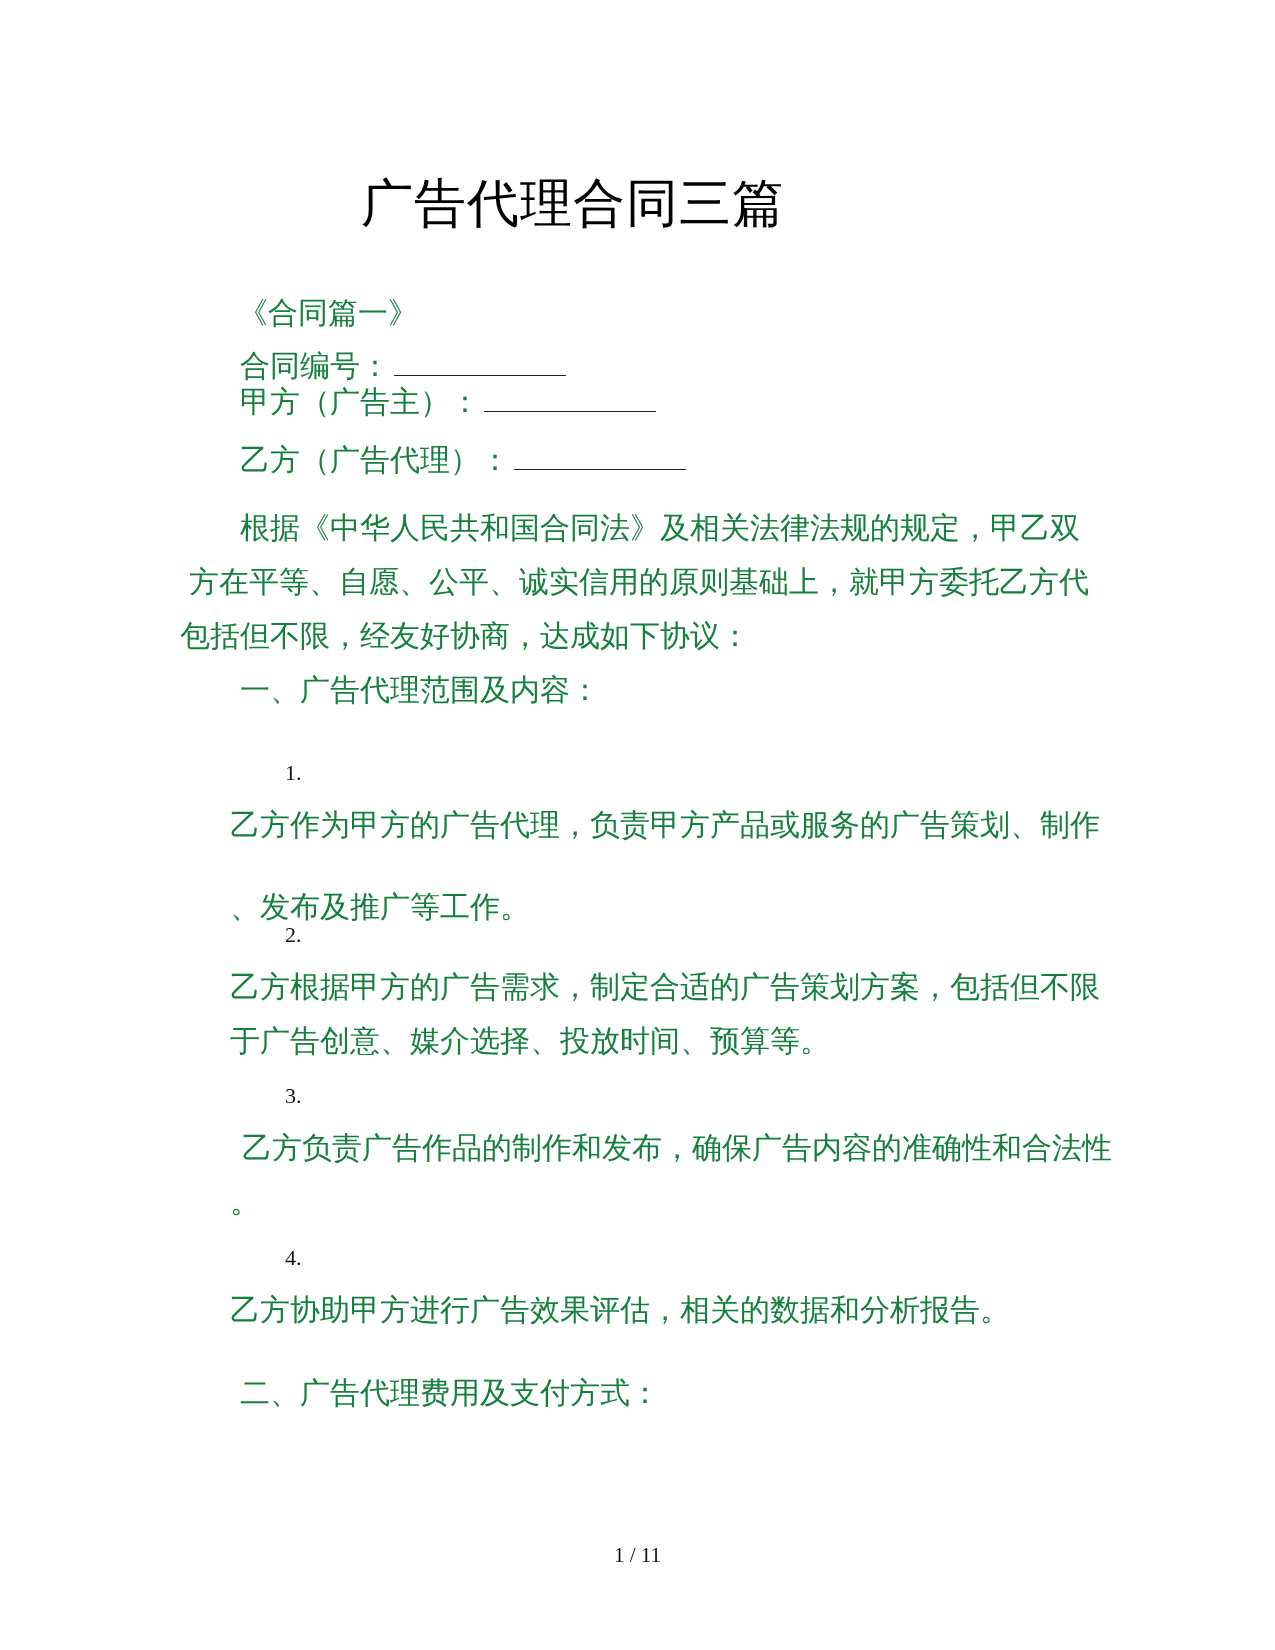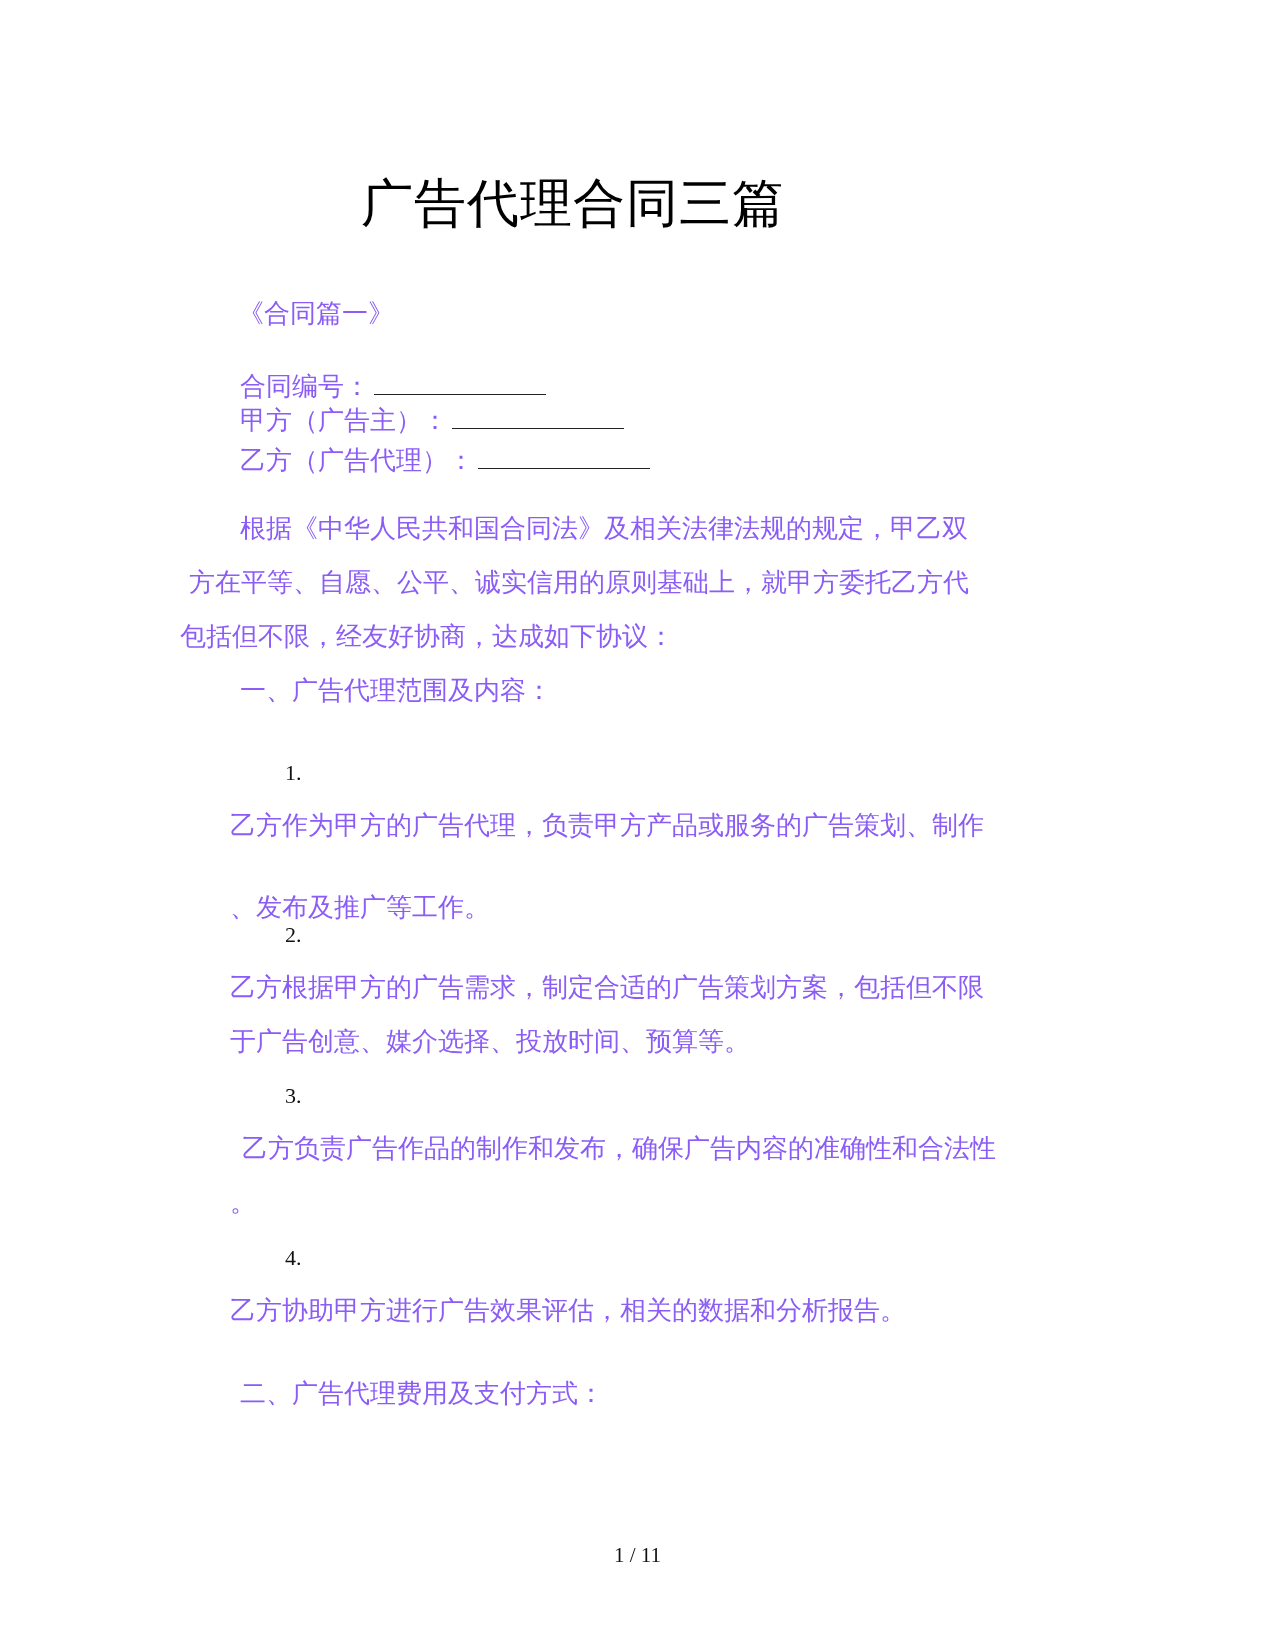--- a/index.html
+++ b/index.html
@@ -29,24 +29,24 @@
       top: 168px;
       width: 1146px;
       text-align: center;
       font-size: 52px;
       line-height: 70px;
       letter-spacing: 1px;
       color: #000000;
     }
     .line {
       position: absolute;
-      font-size: 26px;
+      font-size: 30px;
       line-height: 36px;
       white-space: nowrap;
-      color: #8b5cf6;
+      color: #15803d;
     }
     .blank {
       display: inline-block;
       width: 172px;
       border-bottom: 1.5px solid #222222;
       height: 22px;
       vertical-align: baseline;
       margin-left: 4px;
     }
     .num {
@@ -70,25 +70,25 @@
   </style>
 </head>
 <body>
 
 <div class="page">
 
   <div class="title">广告代理合同三篇</div>
 
   <div class="line" style="left:238px; top:295px;">《合同篇一》</div>
 
-  <div class="line" style="left:240px; top:368px;text-align:center;">
+  <div class="line" style="left:240px; top:348px;text-align:center;">
     <span>合同编号：</span><span class="blank"></span>
   </div>
 
-  <div class="line" style="left:240px; top:402px;">
+  <div class="line" style="left:240px; top:384px;">
     <span>甲方（广告主）：</span><span class="blank"></span>
   </div>
 
   <div class="line" style="left:240px; top:442px;text-align:right;">
     <span>乙方（广告代理）：</span><span class="blank"></span>
   </div>
 
   <div class="line" style="left:240px; top:510px;">根据《中华人民共和国合同法》及相关法律法规的规定，甲乙双</div>
   <div class="line" style="left:189px; top:564px;">方在平等、自愿、公平、诚实信用的原则基础上，就甲方委托乙方代</div>
   <div class="line" style="left:180px; top:618px;">包括但不限，经友好协商，达成如下协议：</div>

